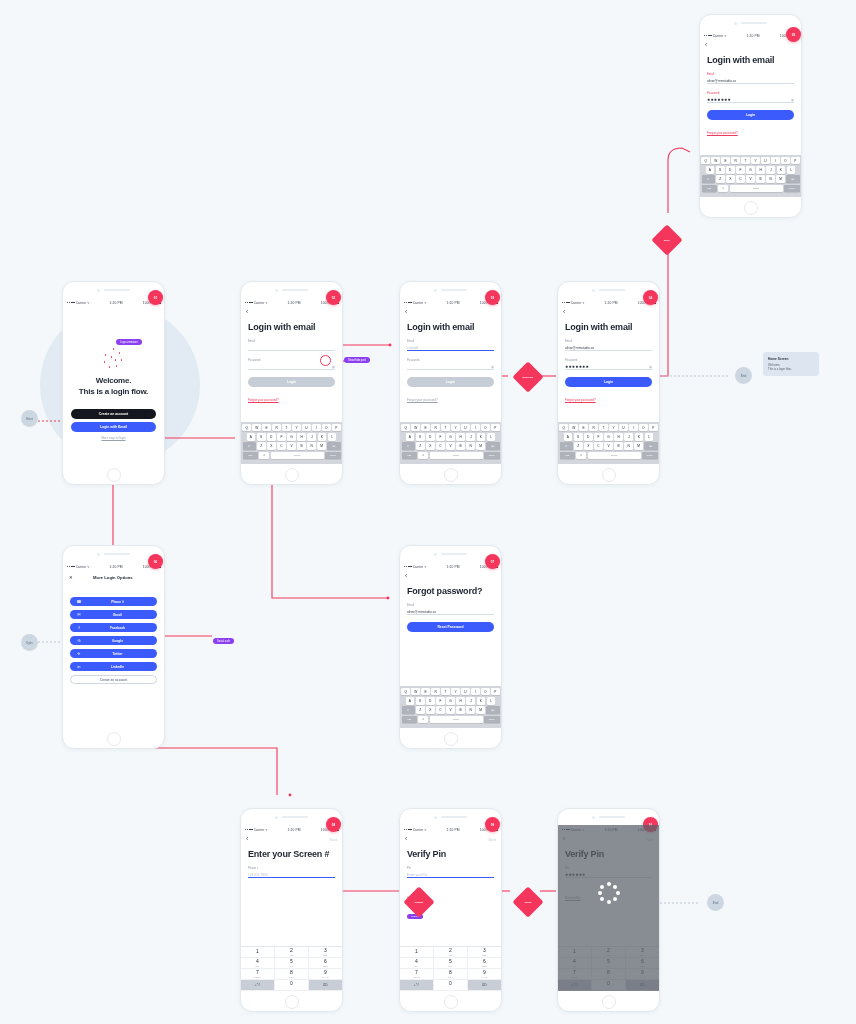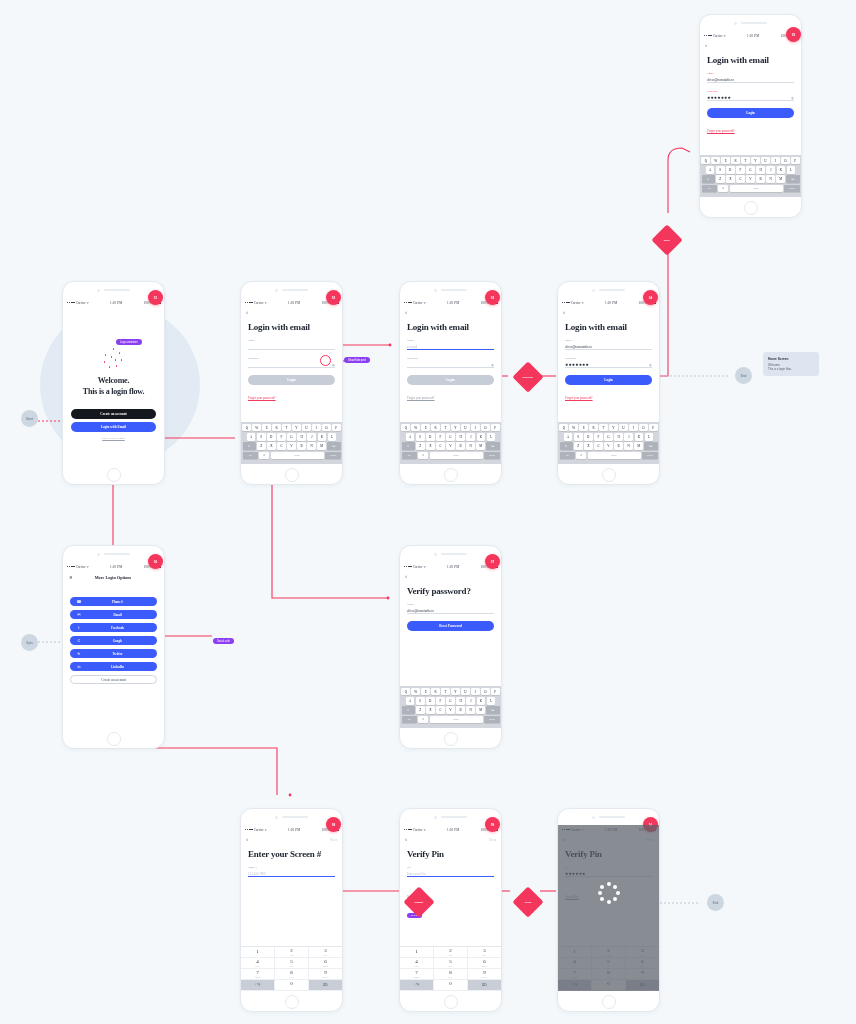--- a/index.html
+++ b/index.html
@@ -16,21 +16,20 @@
   svg.wires { position:absolute; left:0; top:0; width:856px; height:1024px; pointer-events:none; }
 
   
   .phone {
     position:absolute;
     background:#fff;
     border:1px solid #e3e9ef;
     border-radius:12px;
     box-shadow:0 1px 4px rgba(40,60,90,.06);
     overflow:hidden;
-    font-family:Liberation Serif, serif;
   }
   .ph-top { height:16px; display:flex; align-items:center; justify-content:center; }
   .ph-speaker { width:26px; height:2.5px; border-radius:2px; background:#e8edf2; }
   .ph-dot { width:3px;height:3px;border-radius:50%;background:#e8edf2;margin-right:4px;}
   .ph-screen { background:#fff; position:relative; overflow:hidden; }
   .ph-bottom { height:22px; display:flex; align-items:center; justify-content:center;}
   .ph-home { width:14px;height:14px;border-radius:50%;border:1px solid #e3e9ef;}
 
   
   .statusbar{
@@ -715,21 +714,21 @@
         <div class="sb-r">
             <span>100%</span>
             <span class="sb-batt"></span>
           </div>
       </div>
       <div class="navbar">
           <span class="nav-back">‹</span>
           <span></span>
         </div>
       <div class="scr">
-        <div class="title">Verify password?</div>
+        <div class="title">Forgot password?</div>
         <div class="field">
           <div class="flabel">Email</div>
           <div class="fline">
               <span class="fval">oliver@rnmstudio.co</span>
             </div>
         </div>
         <div class="btn primary">Reset Password</div>
       </div>
       <div class="kb">
         <div class="kb-row r1">

